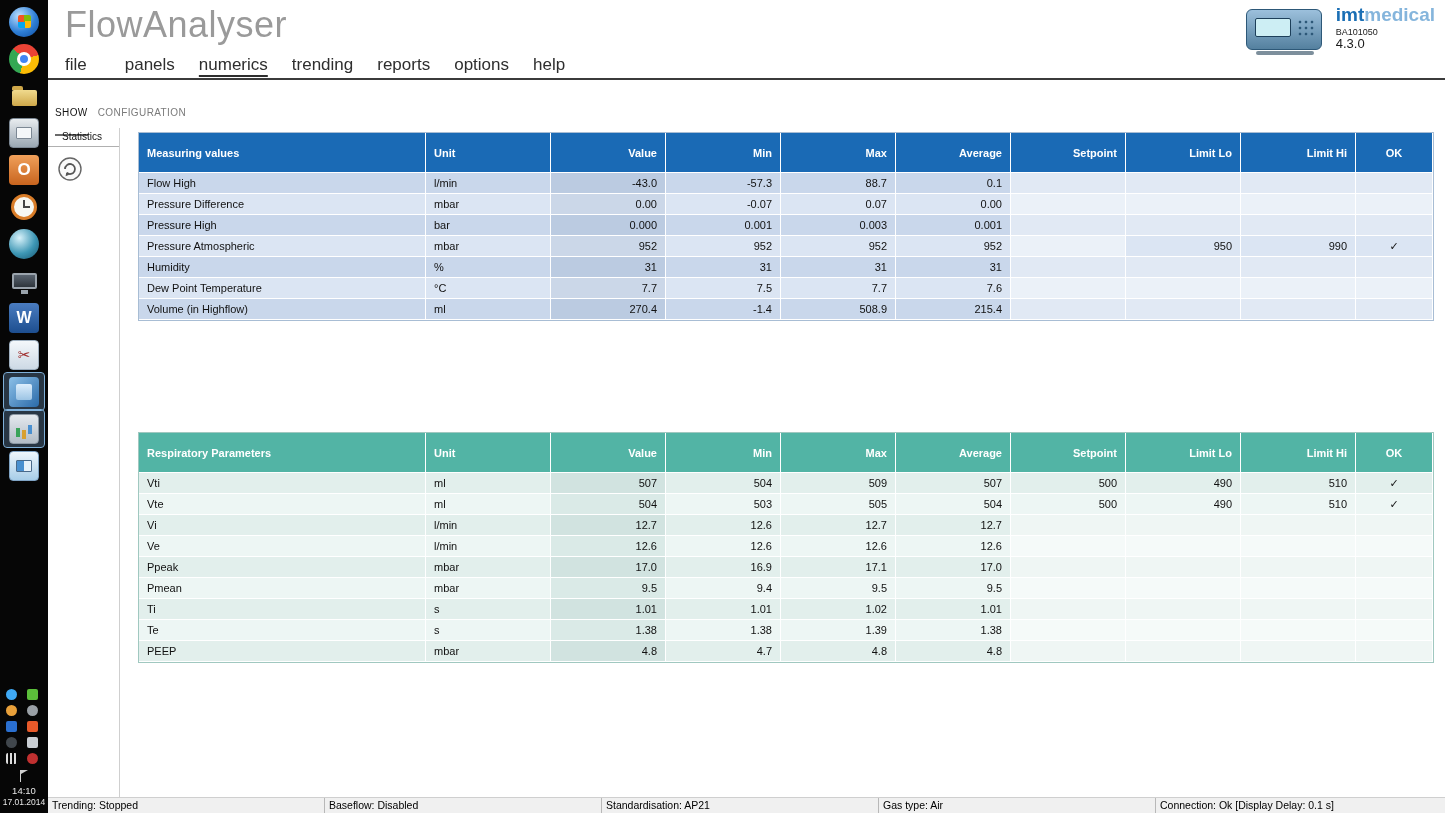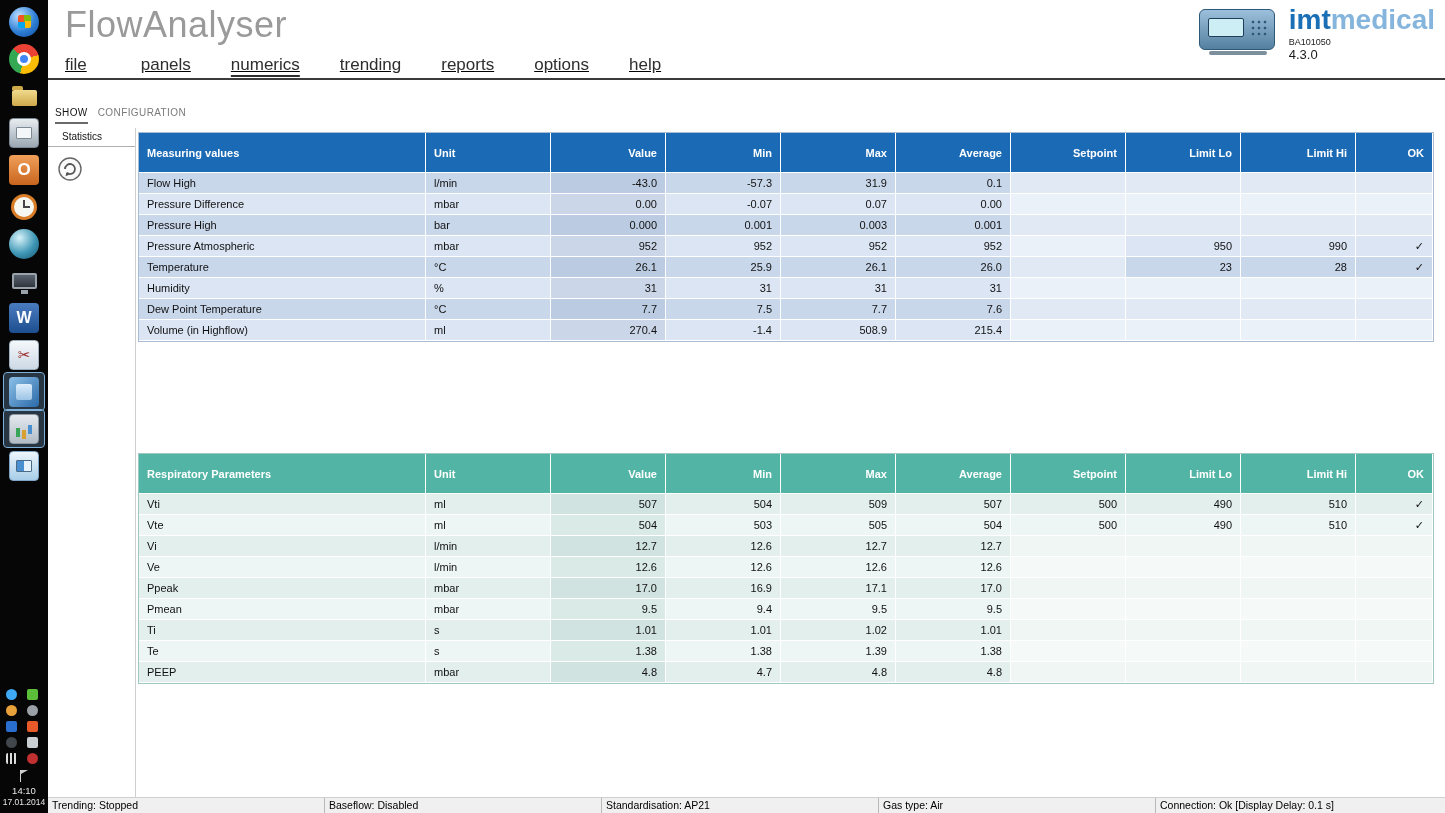--- a/index.html
+++ b/index.html
@@ -64,53 +64,53 @@
 
   .header { height:52px; position:relative; }
   .app-title { position:absolute; left:17px; top:4px; font-size:36px; color:#9a9a9a; letter-spacing:0.5px; }
   .brand { position:absolute; right:10px; top:4px; display:flex; gap:12px; align-items:flex-start; }
   .device { width:78px; position:relative; margin-top:5px; }
   .device-body { width:76px; height:41px; background:linear-gradient(#9cc0dc,#54809f); border:1px solid #2d5878; border-radius:6px; position:relative; }
   .device-screen { position:absolute; left:8px; top:8px; width:36px; height:19px; background:#cdeef4; border:1px solid #1d3f5a; border-radius:2px; }
   .device-keys { position:absolute; right:6px; top:9px; width:18px; height:18px; background-image:radial-gradient(#2d5878 1.5px, transparent 1.6px); background-size:6px 6px; }
   .device-base { width:58px; height:4px; background:#7d8f9c; margin:1px auto 0; border-radius:2px; }
   .logo-block { line-height:1.15; }
-  .logo-line { font-size:28px; font-weight:bold; white-space:nowrap; }
+  .logo-line { font-size:19px; font-weight:bold; white-space:nowrap; }
   .logo-imt { color:#1b6fb5; }
   .logo-medical { color:#85b5dc; }
   .logo-code { font-size:9px; color:#1a1a1a; margin-top:1px; }
   .logo-version { font-size:13px; color:#1a1a1a; }
 
-  .menubar { height:28px; display:flex; align-items:flex-end; gap:40px; padding:0 0 3px 17px; border-bottom:2px solid #3b3b3b;text-decoration:underline; }
+  .menubar { height:28px; display:flex; align-items:flex-end; gap:24px; padding:0 0 3px 17px; border-bottom:2px solid #3b3b3b; }
   .menu-item { font-size:17px; color:#2e2e2e; cursor:default; }
   .menu-item:first-child { margin-right:14px; }
   .menu-item.active { text-decoration:underline; text-decoration-thickness:2px; text-underline-offset:5px; }
 
   .content { position:absolute; top:102px; left:0; right:0; bottom:16px; }
   .tabs { position:absolute; top:5px; left:7px; display:flex; gap:10px; }
-  .tab { font-size:10px; color:#7a7a7a; letter-spacing:0.4px; padding-bottom:4px; }
+  .tab { font-size:10px; color:#7a7a7a; letter-spacing:0.4px; padding-bottom:16px; }
   .tab.active { color:#141414; border-bottom:2px solid #6a6a6a; }
 
-  .sidepanel { position:absolute; left:0; top:26px; width:88px; bottom:0; border-right:1px solid #cfcfcf; }
+  .sidepanel { position:absolute; left:0; top:26px; width:72px; bottom:0; border-right:1px solid #cfcfcf; }
   .sidepanel-label { font-size:10px; color:#111; padding:3px 0 4px 14px; border-bottom:1px solid #b0b0b0; }
   .refresh-btn { margin:9px 0 0 9px; width:26px; height:26px; cursor:pointer; }
 
   .tables { position:absolute; left:90px; top:30px; }
   table { border-collapse:separate; border-spacing:0; table-layout:fixed; width:1294px; }
   .t1 { border:1px solid #a8bdd4; }
   .t2 { border:1px solid #a0c8c0; margin-top:111px; }
   th, td { font-size:11px; padding:0 8px; overflow:hidden; white-space:nowrap;
            border-right:1px solid #fff; border-bottom:1px solid #fff; }
   th { height:40px; color:#fff; font-weight:bold; text-align:center; }
   td { height:21px; color:#111; }
   th.c0, th.c1 { text-align:left; }
   .c0 { width:287px; text-align:left; }
   .c1 { width:125px; text-align:left; }
   .c2,.c3,.c4,.c5,.c6,.c7,.c8 { width:115px; text-align:right; }
-  .c9 { width:77px; text-align:right; }
+  .c9 { width:77px; text-align:center; }
   .t1 tbody tr:nth-child(odd)  { background:#c9d7eb; }
   .t1 tbody tr:nth-child(even) { background:#dbe5f3; }
   .t2 tbody tr:nth-child(odd)  { background:#e2efec; }
   .t2 tbody tr:nth-child(even) { background:#edf6f4; }
   .t1 td.c2 { background:rgba(73,96,140,0.10); }
   .t2 td.c2 { background:rgba(60,130,120,0.10); }
   td.empty { background:rgba(255,255,255,0.45); }
 
   .statusbar { position:absolute; left:0; right:0; bottom:0; height:16px;
     background:#f0f0f0; border-top:1px solid #cfcfcf; display:flex; }
@@ -252,21 +252,21 @@
               <th class="c8" style="background: rgb(26, 106, 181);">Limit Hi</th>
               <th class="c9" style="background: rgb(26, 106, 181);">OK</th>
             </tr>
           </thead>
         <tbody>
             <tr>
               <td class="c0">Flow High</td>
               <td class="c1">l/min</td>
               <td class="c2">-43.0</td>
               <td class="c3">-57.3</td>
-              <td class="c4">31.9</td>
+              <td class="c4">88.7</td>
               <td class="c5">0.1</td>
               <td class="c6 empty"></td>
               <td class="c7 empty"></td>
               <td class="c8 empty"></td>
               <td class="c9 empty"></td>
             </tr>
             <tr>
               <td class="c0">Pressure Difference</td>
               <td class="c1">mbar</td>
               <td class="c2">0.00</td>
@@ -293,32 +293,20 @@
             <tr>
               <td class="c0">Pressure Atmospheric</td>
               <td class="c1">mbar</td>
               <td class="c2">952</td>
               <td class="c3">952</td>
               <td class="c4">952</td>
               <td class="c5">952</td>
               <td class="c6 empty"></td>
               <td class="c7">950</td>
               <td class="c8">990</td>
-              <td class="c9">✓</td>
-            </tr>
-            <tr>
-              <td class="c0">Temperature</td>
-              <td class="c1">°C</td>
-              <td class="c2">26.1</td>
-              <td class="c3">25.9</td>
-              <td class="c4">26.1</td>
-              <td class="c5">26.0</td>
-              <td class="c6 empty"></td>
-              <td class="c7">23</td>
-              <td class="c8">28</td>
               <td class="c9">✓</td>
             </tr>
             <tr>
               <td class="c0">Humidity</td>
               <td class="c1">%</td>
               <td class="c2">31</td>
               <td class="c3">31</td>
               <td class="c4">31</td>
               <td class="c5">31</td>
               <td class="c6 empty"></td>

